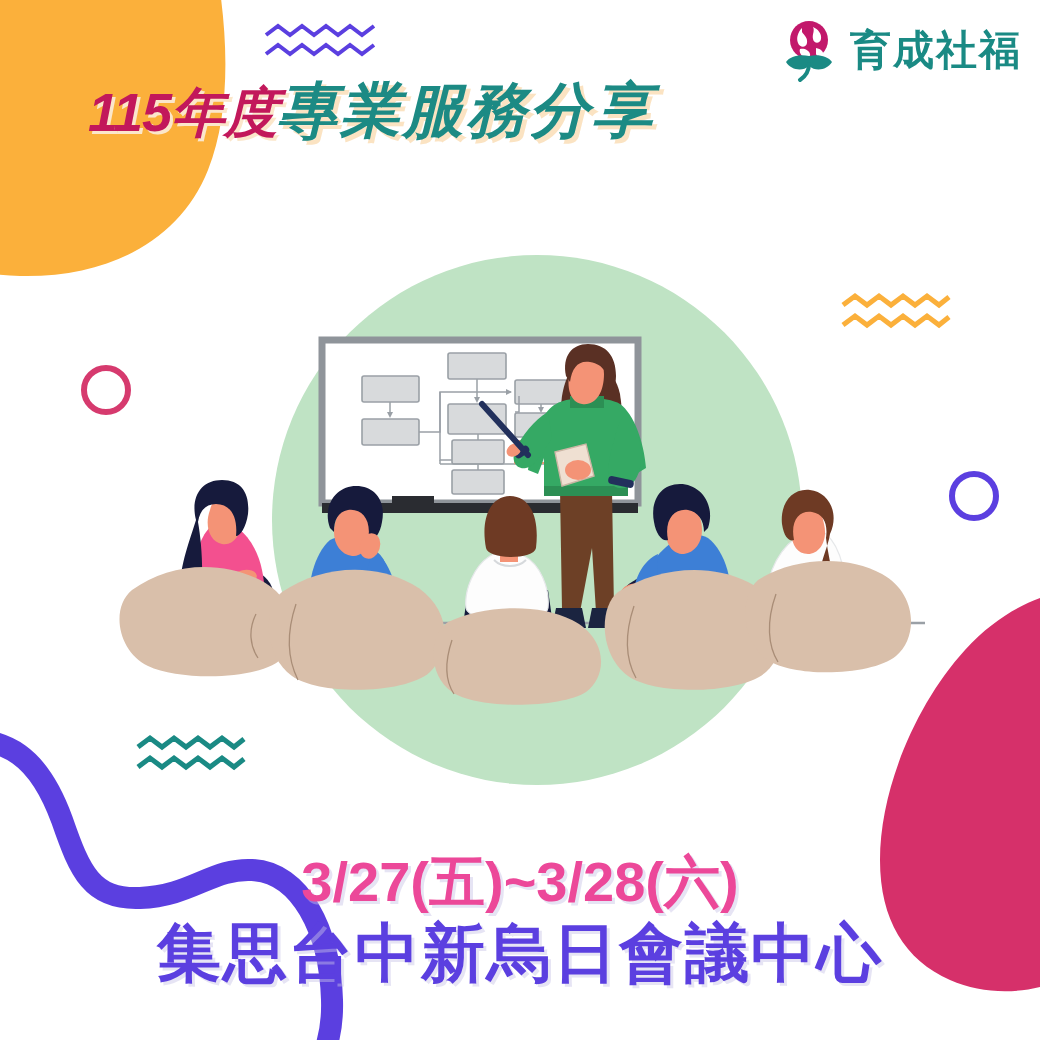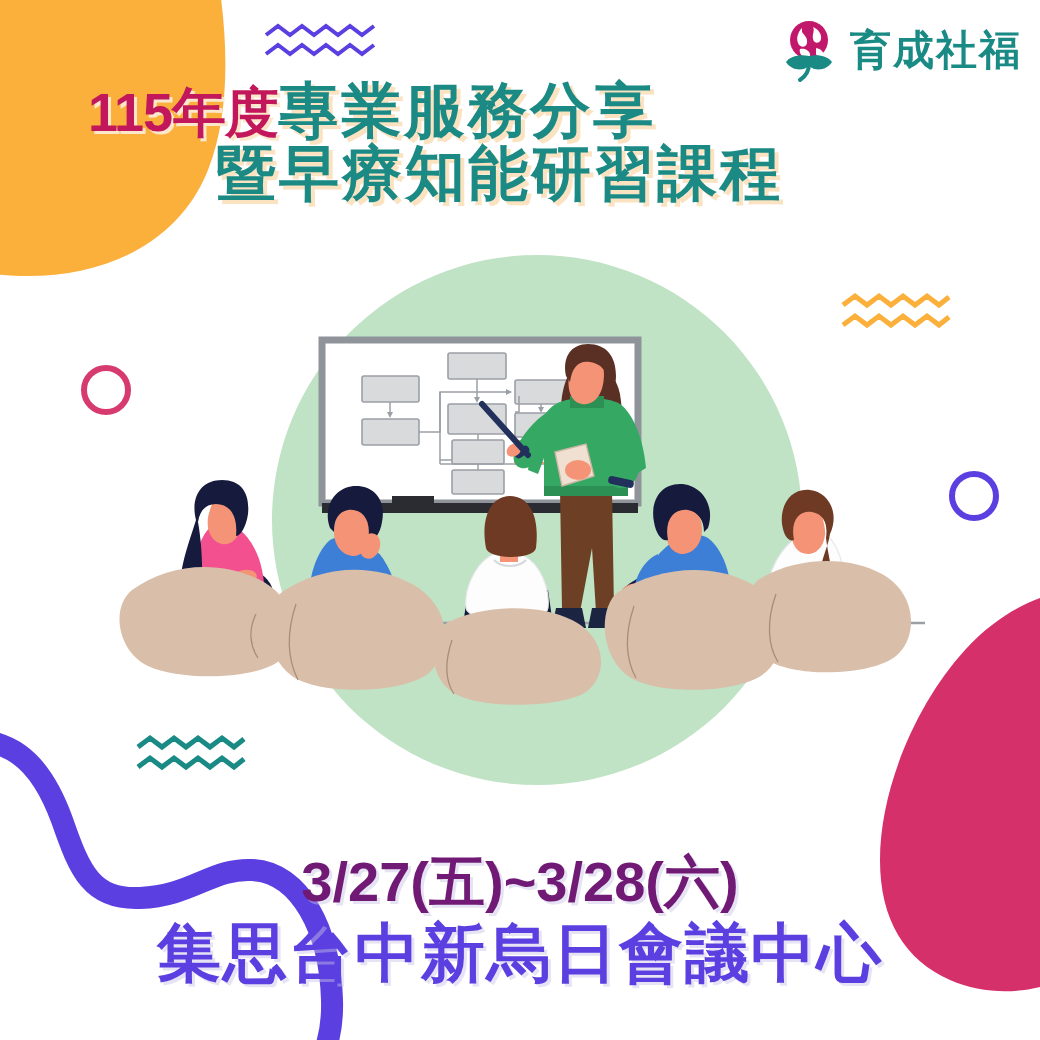--- a/index.html
+++ b/index.html
@@ -49,20 +49,21 @@
     letter-spacing: 2px;
     line-height: 1;
     white-space: nowrap;
     text-align: right;
   }
   #title-group {
     position: absolute;
     left: 88px;
     top: 80px;
     width: 900px;
+    font-style: italic;
   }
   .title-row { white-space: nowrap; line-height: 1.02; }
   #year-badge {
     font-size: 54px;
     font-weight: bold;
     color: #c2185b;
     text-shadow: 3px 3px 0 #fbe7cb;
     letter-spacing: -1px;
     vertical-align: baseline;
   }
@@ -82,21 +83,21 @@
     position: absolute;
     left: 0;
     top: 850px;
     width: 1040px;
     text-align: center;
     z-index: 40;
   }
   #date-line {
     font-size: 56px;
     font-weight: bold;
-    color: #701a75;
+    color: #ec4899;
     text-shadow: 3px 3px 0 rgba(200,195,230,.45);
     letter-spacing: 0px;
     line-height: 1.15;
     white-space: nowrap;
   }
   #venue-line {
     font-size: 64px;
     font-weight: bold;
     color: #5b3fe0;
     text-shadow: 3px 3px 0 rgba(200,195,230,.45);
@@ -294,23 +295,20 @@
 
         <path d="M31,46 C31,52 28,58 22,62" fill="none" stroke="#1a8a84" stroke-width="4" stroke-linecap="round"></path>
       </svg>
       <div id="logo-text">育成社福</div>
     </div>
 
     <div id="title-group">
       <div class="title-row">
         <span id="year-badge">115年度</span><span class="title-main">專業服務分享</span>
       </div>
-      <div class="title-row" id="title-line2">
-        <span class="title-main">暨早療知能研習課程</span>
-      </div>
     </div>
   </div>
 
   <div id="footer-block">
     <div id="date-line">3/27(五)~3/28(六)</div>
     <div id="venue-line">集思台中新烏日會議中心</div>
   </div>
 
 </div>
 

